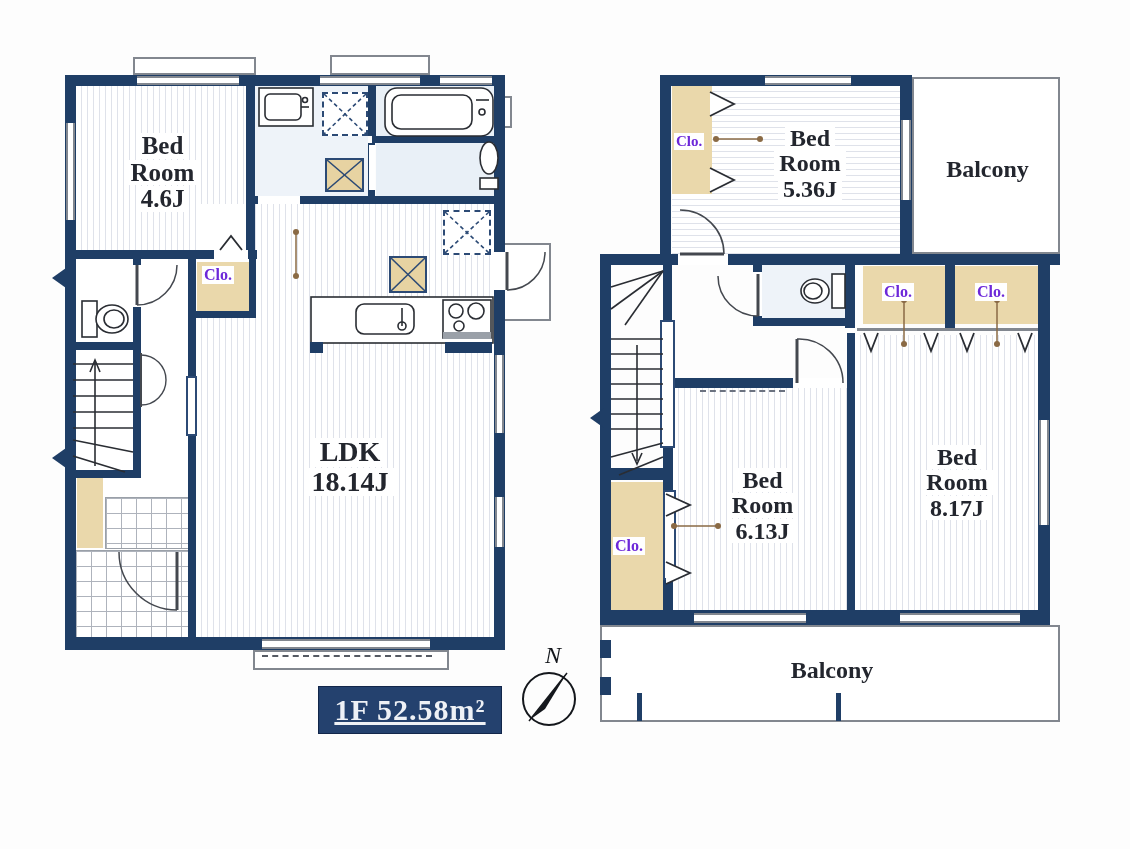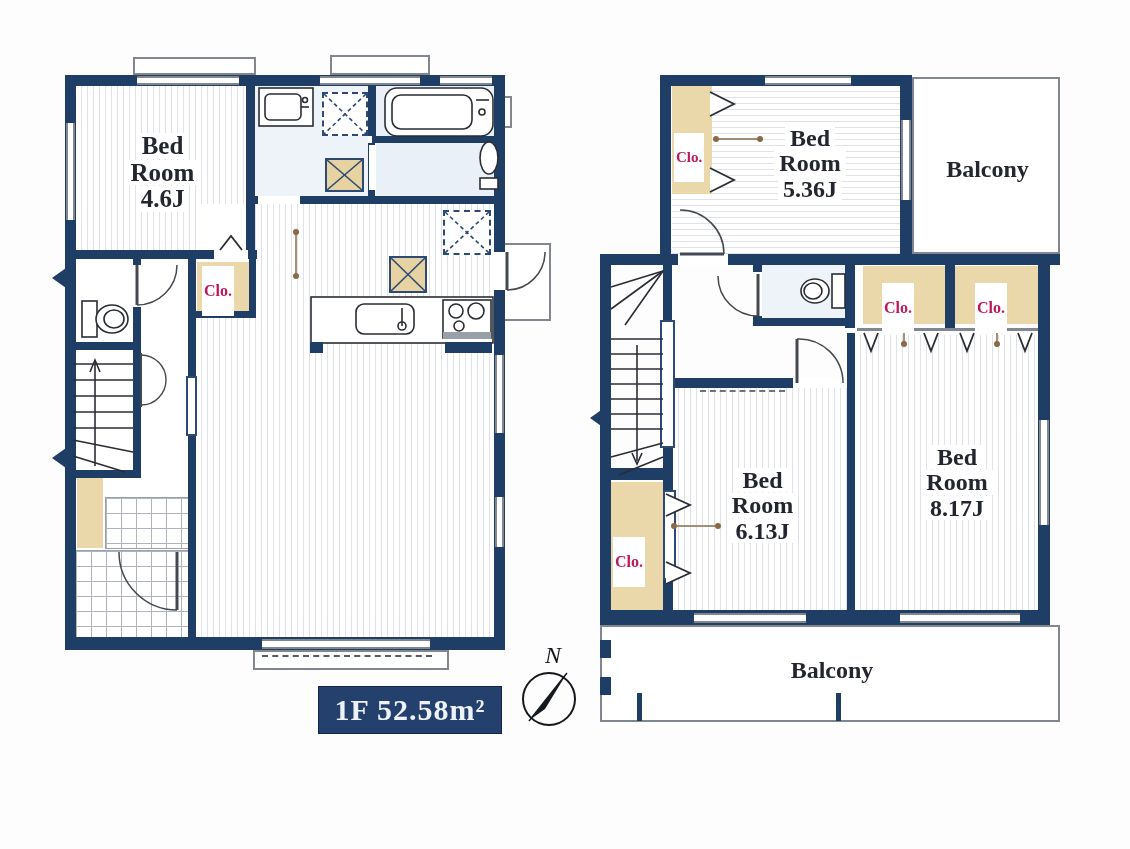--- a/index.html
+++ b/index.html
@@ -25,25 +25,25 @@
   .winh{position:absolute;background:#fff;border-top:2px solid #82878f;border-bottom:2px solid #82878f;box-sizing:border-box;}
   .winv{position:absolute;background:#fff;border-left:2px solid #82878f;border-right:2px solid #82878f;box-sizing:border-box;}
   .gap{position:absolute;background:#fff;}
   
   .dash{position:absolute;border:2px dashed #2c4a75;background:#fff;box-sizing:border-box;}
   .hatch{position:absolute;border:2px solid #2c4a75;background:#e7d3a2;box-sizing:border-box;}
   
   .lbl{position:absolute;display:flex;flex-direction:column;align-items:center;gap:1px;
        font-weight:bold;color:#23262e;text-align:center;line-height:1.02;}
   .lbl span{background:#fff;padding:0 5px;display:inline-block;}
-  .clo{position:absolute;font-weight:bold;color:#be185d;font-size:16px;background:#fff;
-       padding:16px 2px;line-height:1.1;}
+  .clo{position:absolute;font-weight:bold;color:#6d28d9;font-size:16px;background:#fff;
+       padding:0 2px;line-height:1.1;}
   .badge{position:absolute;background:#24416e;border:1px solid #12264a;color:#eef1f6;
          display:flex;align-items:center;justify-content:center;font-weight:bold;
-         font-size:30px;letter-spacing:1px;}
+         font-size:30px;letter-spacing:1px;text-decoration:underline;}
   .dashline{position:absolute;border-top:2px dashed #555a63;}
   svg{position:absolute;overflow:visible;}
   .ico{stroke:#2a2d33;stroke-width:1.6;fill:#ffffff;}
 </style>
 </head>
 <body>
 
 <div id="canvas">
 
   <i class="thin" style="left:133px;top:57px;width:123px;height:18px"></i>
@@ -199,20 +199,24 @@
       <line x1="5" y1="4" x2="5" y2="48" stroke="#8a6a45" stroke-width="1.5"></line>
       <circle cx="5" cy="48" r="3" fill="#8a6a45"></circle>
   </svg>
 
   <div class="lbl" style="left:100px;top:133px;width:125px;font-size:25px">
     <span>Bed</span>
     <span>Room</span>
     <span>4.6J</span>
   </div>
   <div class="clo" style="left:202px;top:266px">Clo.</div>
+  <div class="lbl" style="left:285px;top:438px;width:130px;font-size:28px">
+    <span>LDK</span>
+    <span>18.14J</span>
+  </div>
   <div class="badge" style="left:318px;top:686px;width:182px;height:46px">1F 52.58m²</div>
 
   <svg style="left:515px;top:643px" width="70" height="86">
     <text x="30" y="20" font-size="24" font-style="italic" fill="#14171c" font-family="Liberation Serif, serif">N</text>
     <circle cx="34" cy="56" r="26" fill="none" stroke="#14171c" stroke-width="2"></circle>
     <line x1="14" y1="78" x2="52" y2="30" stroke="#14171c" stroke-width="1.5"></line>
     <polygon points="52,30 30,66 16,76" fill="#14171c"></polygon>
   </svg>
 
   <i class="thin" style="left:912px;top:77px;width:148px;height:177px"></i>

